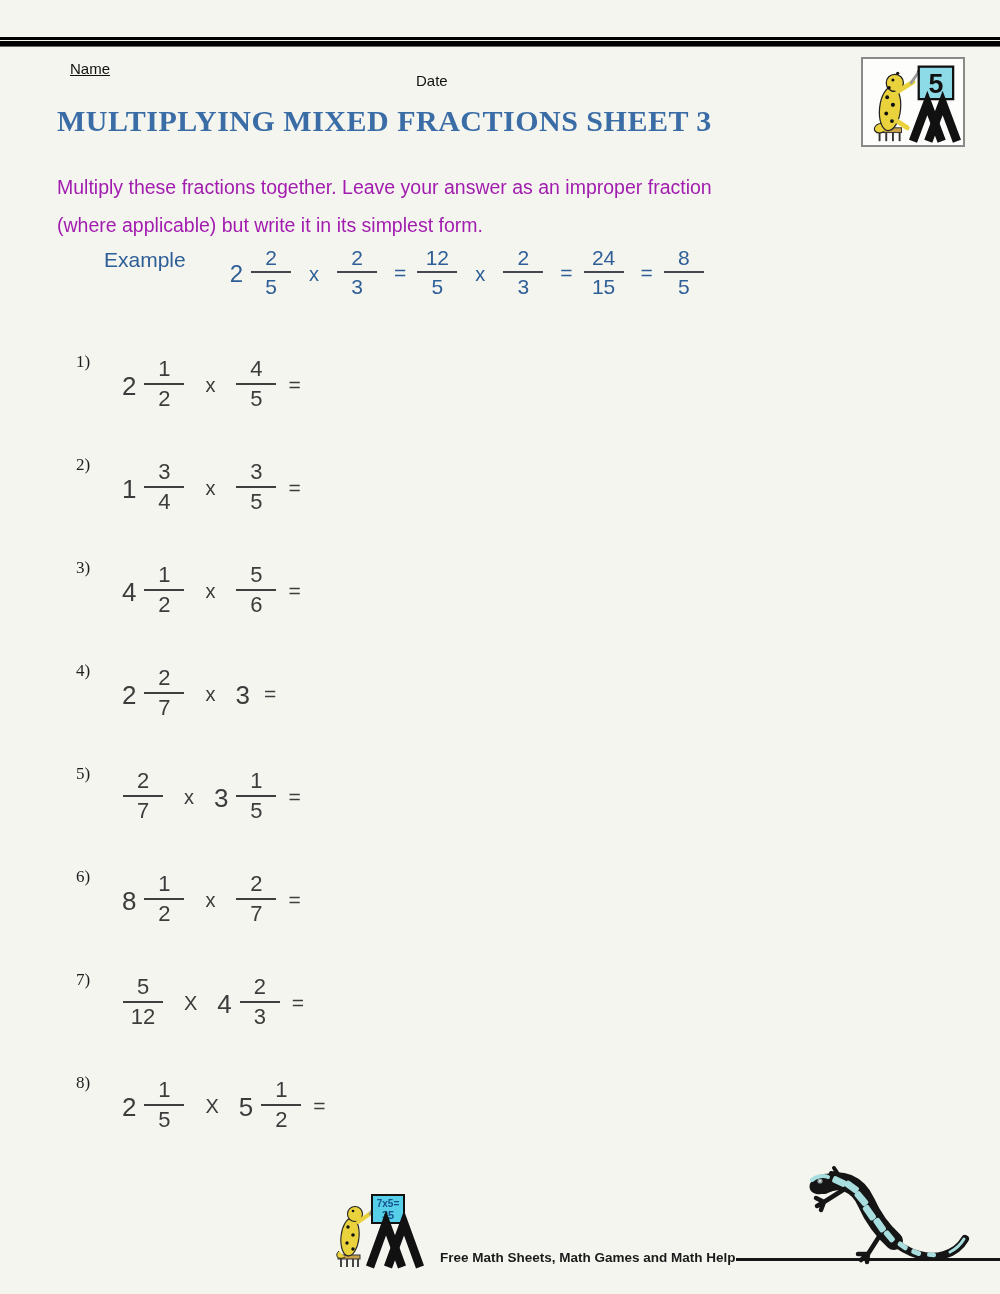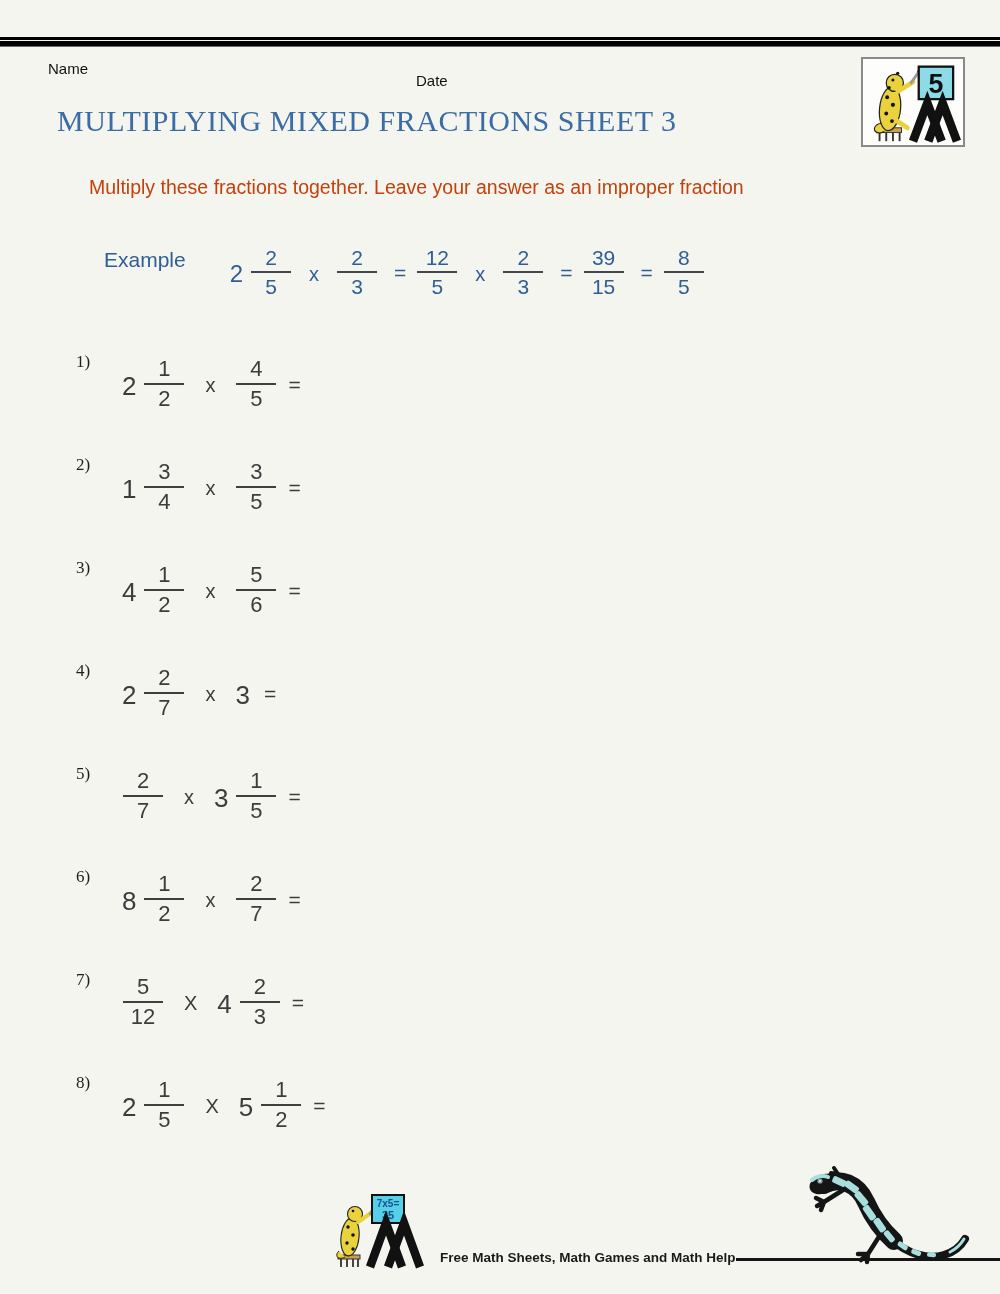--- a/index.html
+++ b/index.html
@@ -15,39 +15,39 @@
 
   
   .topbar{
     position:absolute;left:0;top:37px;width:1000px;height:11px;
     background:linear-gradient(#000 0 3px,#f5f5f0 3px 4px,#000 4px 9px,#6a6a6a 9px 10px,#f5f5f0 10px);
   }
 
   .name-label,.date-label{
     position:absolute;top:60px;font-size:15px;color:#111;
   }
-  .name-label{left:48px;}
+  .name-label{left:70px;text-decoration:underline;}
   .date-label{left:416px;margin-top:12px;}
 
   .grade-badge{
     position:absolute;left:861px;top:57px;width:104px;height:90px;
     background:#fdfdfb;border:2px solid #8a8a8a;box-sizing:border-box;
   }
   .grade-badge svg{display:block;width:100%;height:100%;}
 
   .page-title{
     position:absolute;left:57px;top:104px;margin:0;
     font-family:"Liberation Serif", serif;
-    font-size:30px;font-weight:400;letter-spacing:0.5px;
+    font-size:30px;font-weight:700;letter-spacing:0.5px;
     color:#3a6ca6;white-space:nowrap;
   }
 
   .instructions{
     position:absolute;left:57px;top:168px;
-    font-size:19.5px;line-height:38px;color:#c2410c;margin-left:32px;
+    font-size:19.5px;line-height:38px;color:#a21caf;
   }
 
   
   .frac{display:inline-flex;flex-direction:column;align-items:center;vertical-align:middle;margin:0 3px;min-width:40px;}
   .fnum,.fden{font-size:22px;line-height:24px;padding:0 7px;}
   .fbar{align-self:stretch;height:0;border-top:2.5px solid #3f3f3f;margin:2px 0;}
   .whole{font-size:26px;line-height:26px;margin:0 5px 0 2px;position:relative;top:2px;}
   .op{font-size:20px;margin:0 18px;position:relative;top:2px;}
   .eq{font-size:21px;margin-left:9px;margin-right:4px;position:relative;top:1px;}
 
@@ -137,20 +137,21 @@
         <path d="M52,86 L67,46 L82,86" fill="none" stroke="#111" stroke-width="9"></path>
         <path d="M68,86 L83,46 L98,86" fill="none" stroke="#111" stroke-width="9"></path>
       </g>
     </svg>
   </div>
 
   <h1 class="page-title">MULTIPLYING MIXED FRACTIONS SHEET 3</h1>
 
   <div class="instructions">
     <div>Multiply these fractions together. Leave your answer as an improper fraction</div>
+    <div>(where applicable) but write it in its simplest form.</div>
   </div>
 
   <div class="example">
     <span class="example-label">Example</span>
     <span class="expr" id="example-expr" style="display: inline-flex; align-items: center;">
         <span class="whole">2</span>
         <span class="frac">
           <span class="fnum">2</span>
           <span class="fbar"></span>
           <span class="fden">5</span>
@@ -168,21 +169,21 @@
           <span class="fden">5</span>
         </span>
         <span class="op">x</span>
         <span class="frac">
           <span class="fnum">2</span>
           <span class="fbar"></span>
           <span class="fden">3</span>
         </span>
         <span class="eq">=</span>
         <span class="frac">
-          <span class="fnum">39</span>
+          <span class="fnum">24</span>
           <span class="fbar"></span>
           <span class="fden">15</span>
         </span>
         <span class="eq">=</span>
         <span class="frac">
           <span class="fnum">8</span>
           <span class="fbar"></span>
           <span class="fden">5</span>
         </span>
       </span>

